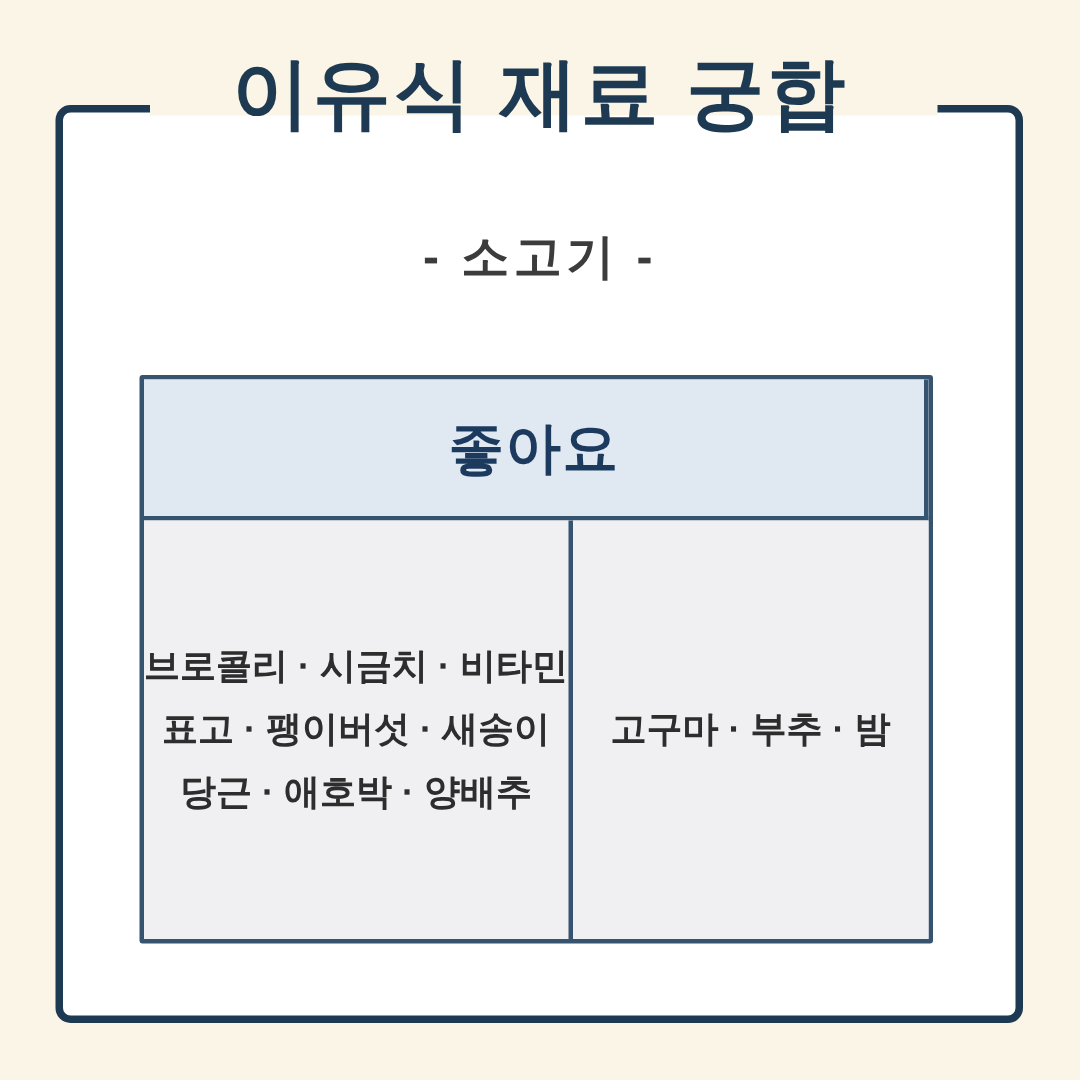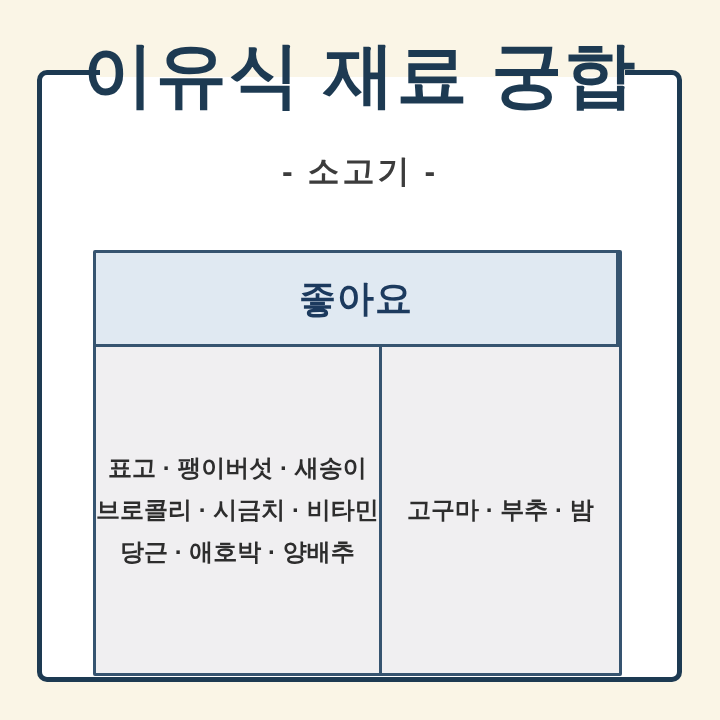--- a/index.html
+++ b/index.html
@@ -33,21 +33,21 @@
     height: 10px;
     background: #faf5e6;
     z-index: 2;
   }
   .page-title {
     position: absolute;
     left: 0;
     right: 0;
     top: 28px;
     text-align: center;
-    font-size: 71px;
+    font-size: 52px;
     font-weight: 900;
     letter-spacing: 2px;
     color: #1d3a52;
     z-index: 3;
   }
   .subtitle {
     position: absolute;
     left: 0;
     right: 0;
     top: 150px;
@@ -56,21 +56,21 @@
     font-weight: 800;
     letter-spacing: 3px;
     color: #3c3c3c;
     z-index: 3;
   }
   .compat-table {
     position: absolute;
     left: 93px;
     top: 250px;
     width: 529px;
-    height: 426px;
+    height: 379px;
     box-sizing: border-box;
     border: 3px solid #365470;
     border-radius: 2px;
     display: flex;
     flex-direction: column;
     z-index: 3;
     box-shadow: inset 0 0 0 1px rgba(255,255,255,0.35);
   }
   .table-header-row {
     display: flex;
@@ -129,21 +129,21 @@
 <div class="page-title">이유식 재료 궁합</div>
 
 <div class="subtitle">- 소고기 -</div>
 
 <div class="compat-table">
   <div class="table-header-row">
     <div class="header-cell good">좋아요</div>
   </div>
   <div class="table-body-row">
     <div class="body-cell good">
+      <div class="item-line">브로콜리 · 시금치 · 비타민</div>
       <div class="item-line">표고 · 팽이버섯 · 새송이</div>
-      <div class="item-line">브로콜리 · 시금치 · 비타민</div>
       <div class="item-line">당근 · 애호박 · 양배추</div>
     </div>
     <div class="body-cell bad">
       <div class="item-line">고구마 · 부추 · 밤</div>
     </div>
   </div>
 </div>
 
 </body></html>

